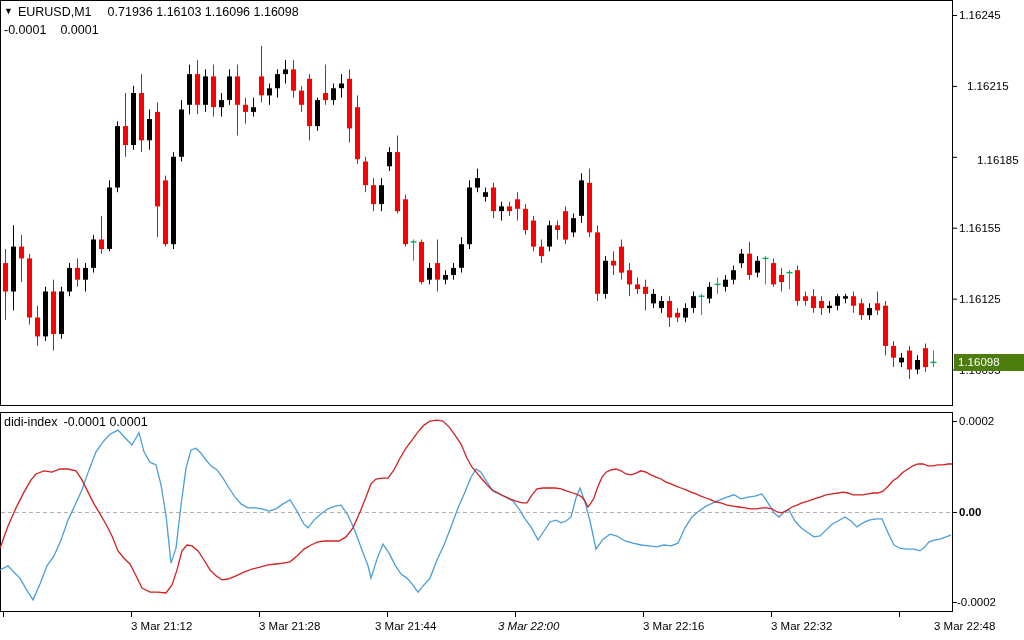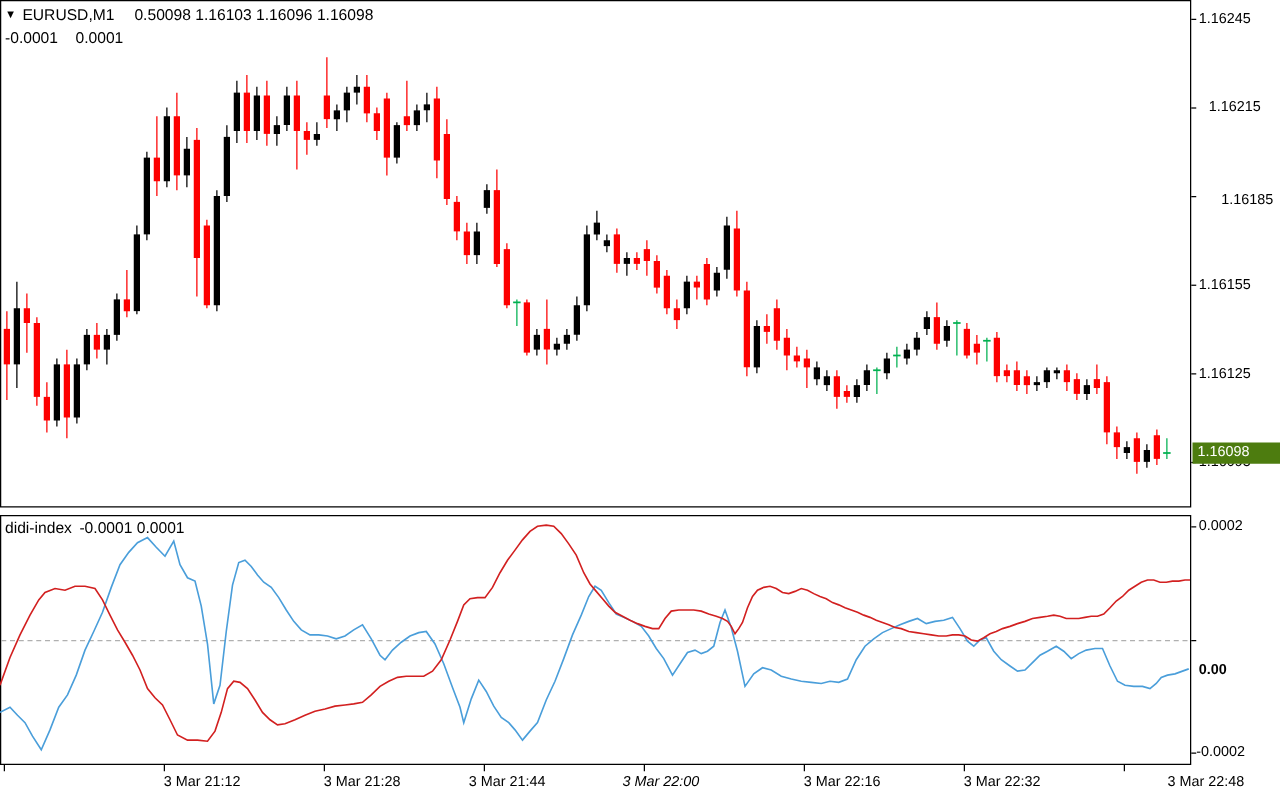--- a/index.html
+++ b/index.html
@@ -284,42 +284,42 @@
         <line x1="259.5" y1="612" x2="259.5" y2="617"></line>
         <line x1="387.5" y1="612" x2="387.5" y2="617"></line>
         <line x1="515.5" y1="612" x2="515.5" y2="617"></line>
         <line x1="643.5" y1="612" x2="643.5" y2="617"></line>
         <line x1="771.5" y1="612" x2="771.5" y2="617"></line>
         <line x1="899.5" y1="612" x2="899.5" y2="617"></line>
       </g>
   </svg>
 
   <div id="title-line" class="abslabel">
-    <span class="tri">▼</span><span class="sym">EURUSD,M1</span><span>0.50098 1.16103 1.16096 1.16098</span>
+    <span class="tri">▼</span><span class="sym">EURUSD,M1</span><span>0.71936 1.16103 1.16096 1.16098</span>
   </div>
 
   <div id="overlay-line" class="abslabel">
     <span>-0.0001</span><span>0.0001</span>
   </div>
 
   <div id="didi-label" class="abslabel">
     <span>didi-index</span><span>-0.0001 0.0001</span>
   </div>
 
   <div id="price-axis">
       <div class="axis-label" style="top: 8px;">1.16245</div>
       <div class="axis-label" style="top: 78.9px; margin-left: 8px;">1.16215</div>
       <div class="axis-label" style="top: 153px; margin-left: 18px;">1.16185</div>
       <div class="axis-label" style="top: 220.7px;">1.16155</div>
       <div class="axis-label" style="top: 291.6px;">1.16125</div>
       <div class="axis-label" style="top: 362.5px;">1.16095</div>
     </div>
   <div id="indicator-axis">
       <div class="axis-label" style="top: 414px;">0.0002</div>
-      <div class="axis-label" style="top: 505px; font-weight: bold; margin-top: 24px;">0.00</div>
+      <div class="axis-label" style="top: 505px; font-weight: bold;">0.00</div>
       <div class="axis-label" style="top: 595px; left: 957px;">-0.0002</div>
     </div>
   <div id="time-axis">
       <div class="time-label" style="left: 3px; margin-top: 48px;">3 Mar 2026</div>
       <div class="time-label" style="left: 131px;">3 Mar 21:12</div>
       <div class="time-label" style="left: 259px;">3 Mar 21:28</div>
       <div class="time-label" style="left: 375px;">3 Mar 21:44</div>
       <div class="time-label" style="left: 498px; font-style: italic;">3 Mar 22:00</div>
       <div class="time-label" style="left: 643px;">3 Mar 22:16</div>
       <div class="time-label" style="left: 771px;">3 Mar 22:32</div>

